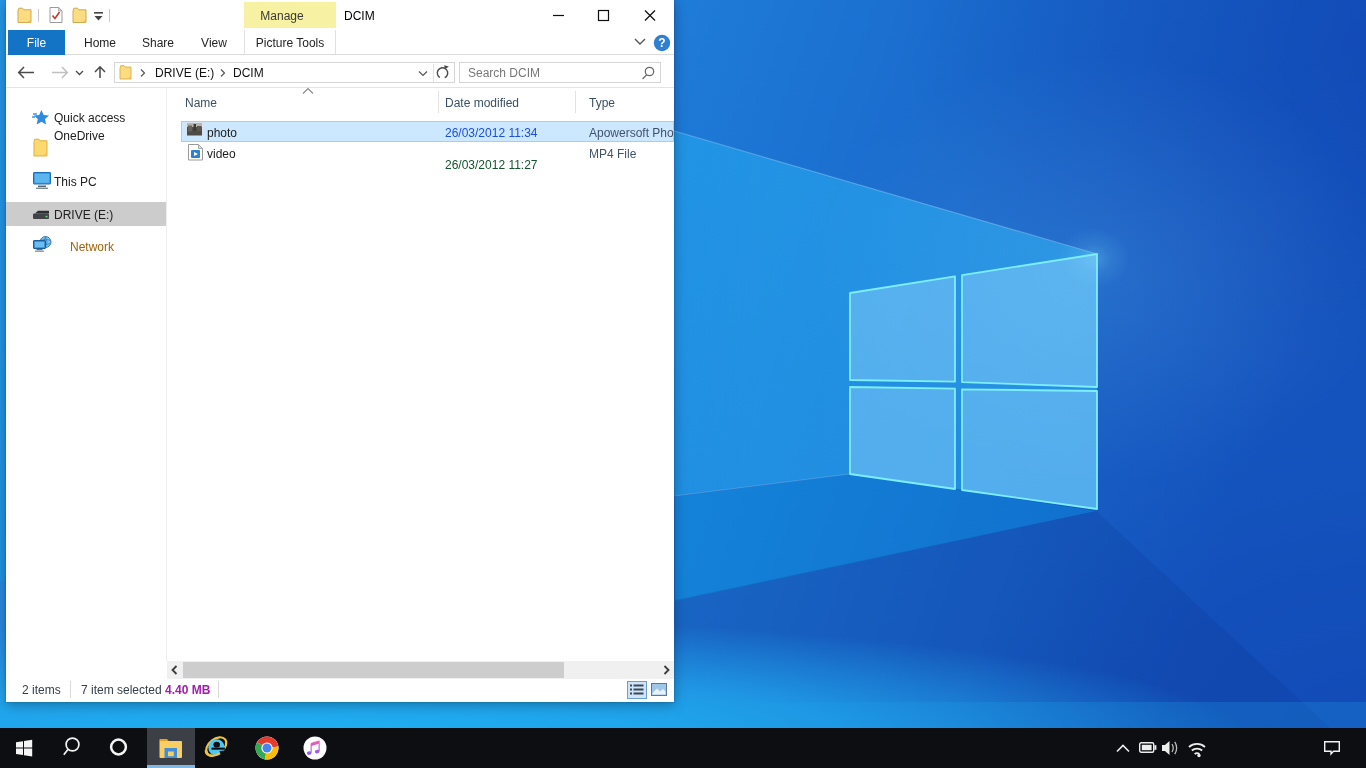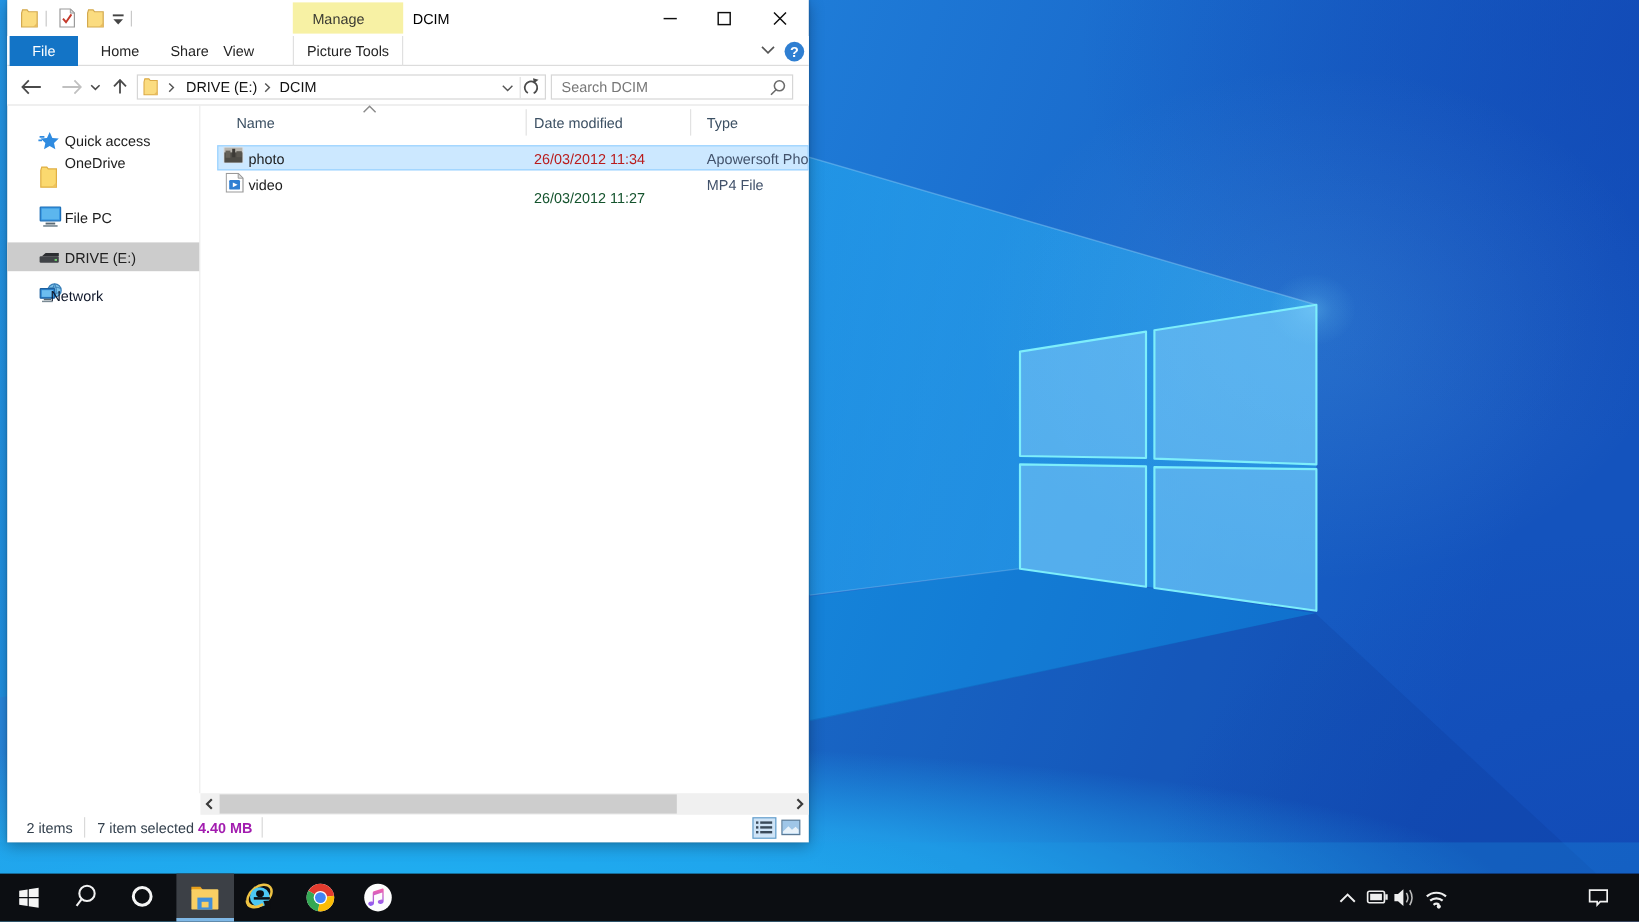--- a/index.html
+++ b/index.html
@@ -108,21 +108,21 @@
   <line x1="23" y1="15.5" x2="34" y2="15.5" stroke="#0e0e0e" stroke-width="1.2"></line>
   <rect x="68.5" y="10.5" width="10" height="10" fill="none" stroke="#0e0e0e" stroke-width="1.2"></rect>
   <path d="M115,10.5 L125,20.5 M125,10.5 L115,20.5" stroke="#0e0e0e" stroke-width="1.2"></path>
  </svg>
 
  <div class="abs" style="left:0;top:30px;width:668px;height:25px;border-bottom:1px solid #dcdcdc;background:#fff;"></div>
  <div class="abs" style="left:2px;top:30px;width:57px;height:25px;background:#1374c6;"></div>
  <div class="abs t12" style="left:2px;top:36px;width:57px;text-align:center;color:#fff;">File</div>
  <div class="abs t12" style="left:66px;top:36px;width:56px;text-align:center;color:#242424;">Home</div>
  <div class="abs t12" style="left:124px;top:36px;width:56px;text-align:center;color:#242424;">Share</div>
- <div class="abs t12" style="left:180px;top:36px;width:56px;color:#242424;">View</div>
+ <div class="abs t12" style="left:180px;top:36px;width:56px;text-align:center;color:#242424;">View</div>
  <div class="abs" style="left:238px;top:30px;width:92px;height:25px;border-left:1px solid #e0e0e0;border-right:1px solid #e0e0e0;"></div>
  <div class="abs t12" style="left:238px;top:36px;width:92px;text-align:center;color:#242424;">Picture Tools</div>
 
  <svg class="abs" style="left:626px;top:34px" width="42" height="18" xmlns="http://www.w3.org/2000/svg">
   <path d="M3,5 L8,10 L13,5" fill="none" stroke="#555" stroke-width="1.4"></path>
   <circle cx="30" cy="9" r="8.2" fill="#2f7fd2"></circle>
   <text x="30" y="13.2" text-anchor="middle" font-family="Liberation Sans" font-size="12" font-weight="bold" fill="#fff">?</text>
  </svg>
 
  <div class="abs" style="left:0;top:55px;width:668px;height:33px;border-bottom:1px solid #e4e4e4;background:#fff;"></div>
@@ -188,43 +188,43 @@
    <circle cx="12.5" cy="6" r="5.5" fill="#7ec3ea" stroke="#3a7fb8" stroke-width="1"></circle>
    <path d="M7.2,4.5 Q12.5,2 17.8,4.5 M7.2,7.5 Q12.5,10 17.8,7.5 M12.5,0.5 Q9.5,6 12.5,11.5 M12.5,0.5 Q15.5,6 12.5,11.5" fill="none" stroke="#3a7fb8" stroke-width="0.8"></path>
    <rect x="0.5" y="4.5" width="12" height="8" rx="0.5" fill="#2d87d3" stroke="#1c5f9e" stroke-width="1"></rect>
    <rect x="1.8" y="5.8" width="9.4" height="5.6" fill="#6cbdf0"></rect>
    <rect x="3.5" y="13" width="6" height="1.2" fill="#5a6a74"></rect>
    <rect x="2" y="14.6" width="9" height="1.2" fill="#7a8a94"></rect>
   </g>
  </svg>
  <div class="abs t12" style="left:48px;top:111px;color:#202020;">Quick access</div>
  <div class="abs t12" style="left:48px;top:129px;color:#202020;">OneDrive</div>
- <div class="abs t12" style="left:48px;top:175px;color:#202020;">File PC</div>
+ <div class="abs t12" style="left:48px;top:175px;color:#202020;">This PC</div>
  <div class="abs t12" style="left:48px;top:208px;color:#202020;">DRIVE (E:)</div>
- <div class="abs t12" style="left:36px;top:240px;color:#0f172a;">Network</div>
+ <div class="abs t12" style="left:64px;top:240px;color:#a16207;">Network</div>
 
  <svg class="abs" style="left:294px;top:87px" width="16" height="8" xmlns="http://www.w3.org/2000/svg">
   <path d="M3,6.5 L8,1.5 L13,6.5" fill="none" stroke="#8a8a8a" stroke-width="1.2"></path>
  </svg>
- <div class="abs t12" style="left:191px;top:96px;color:#3c5063;">Name</div>
+ <div class="abs t12" style="left:179px;top:96px;color:#3c5063;">Name</div>
  <div class="abs t12" style="left:439px;top:96px;color:#3c5063;">Date modified</div>
  <div class="abs t12" style="left:583px;top:96px;color:#3c5063;">Type</div>
  <div class="abs" style="left:432px;top:91px;width:1px;height:22px;background:#e2e2e2;"></div>
  <div class="abs" style="left:569px;top:91px;width:1px;height:22px;background:#e2e2e2;"></div>
 
  <div class="abs" style="left:175px;top:121px;width:493px;height:21px;background:#cce8ff;border:1px solid #99d1ff;"></div>
  <svg class="abs" style="left:180px;top:122px" width="18" height="15" xmlns="http://www.w3.org/2000/svg">
   <rect x="0.5" y="0.5" width="16" height="13" fill="#b7b4ad" stroke="#d9e4ee" stroke-width="1"></rect>
   <rect x="1" y="5" width="15" height="8.5" fill="#4e4c46"></rect>
   <rect x="2" y="3.5" width="4" height="6" fill="#66625a"></rect>
   <rect x="7.5" y="2" width="2.5" height="7" fill="#3c3a36"></rect>
   <rect x="11" y="4" width="4.5" height="5" fill="#5a5750"></rect>
  </svg>
  <div class="abs t12" style="left:201px;top:126px;color:#1b1b1b;">photo</div>
- <div class="abs t12" style="left:439px;top:126px;color:#b91c1c;">26/03/2012 11:34</div>
+ <div class="abs t12" style="left:439px;top:126px;color:#1d4ed8;">26/03/2012 11:34</div>
  <div class="abs t12" style="left:583px;top:126px;color:#42526b;white-space:nowrap;">Apowersoft Pho</div>
 
  <svg class="abs" style="left:182px;top:144px" width="16" height="17" xmlns="http://www.w3.org/2000/svg">
   <path d="M0.5,0.5 L10.5,0.5 L14.5,4.5 L14.5,16 L0.5,16 Z" fill="#fff" stroke="#9a9a9a" stroke-width="1"></path>
   <path d="M10.5,0.5 L10.5,4.5 L14.5,4.5 Z" fill="#e0e0e0" stroke="#9a9a9a" stroke-width="0.8"></path>
   <rect x="3" y="6" width="9" height="8" rx="1" fill="#2f7fd2"></rect>
   <path d="M6,8 L10,10 L6,12 Z" fill="#fff"></path>
  </svg>
  <div class="abs t12" style="left:201px;top:147px;color:#1b1b1b;">video</div>
  <div class="abs t12" style="left:439px;top:158px;color:#14532d;text-align:right;">26/03/2012 11:27</div>

